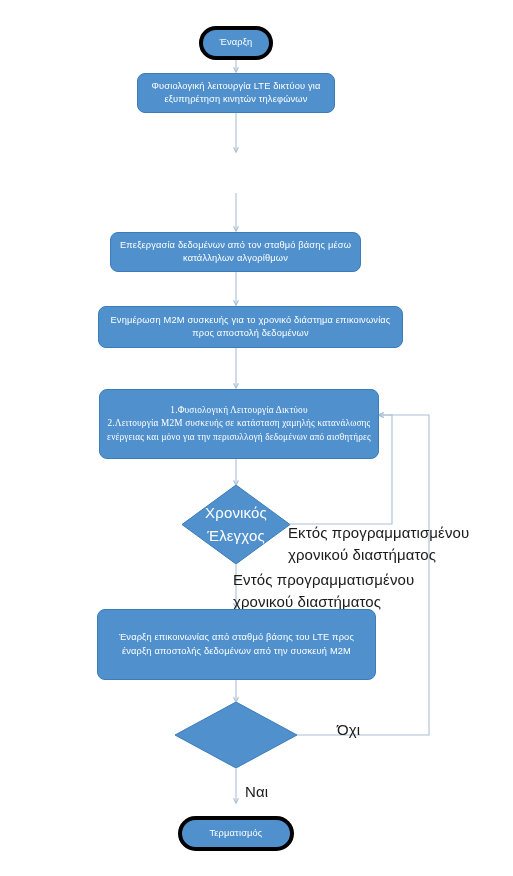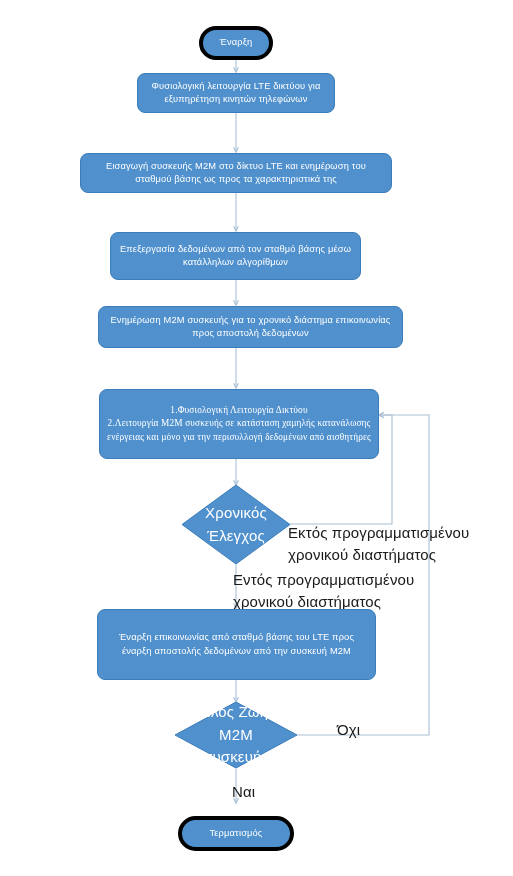--- a/index.html
+++ b/index.html
@@ -122,23 +122,22 @@
       <path d="M297,735 L429,735 L429,415 L379,415" marker-end="url(#arrow)"></path>
 
       <path d="M236,768 L236,803" marker-end="url(#arrow)"></path>
     </g>
   </svg>
 
   <div class="node terminator" style="left:199px; top:14px; width:74px; height:34px;">Έναρξη</div>
 
   <div class="node process" style="left:137px; top:73px; width:198px; height:40px;">Φυσιολογική λειτουργία LTE δικτύου για εξυπηρέτηση κινητών τηλεφώνων</div>
 
-  <div class="node process" style="left:80px; top:153px; width:312px; height:40px;">Εισαγωγή συσκευής M2M στο δίκτυο LTE και ενημέρωση του σταθμού βάσης ως προς τα χαρακτηριστικά της</div>
 
-  <div class="node process" style="left:110px; top:232px; width:251px; height:48px;">Επεξεργασία δεδομένων από τον σταθμό βάσης μέσω κατάλληλων αλγορίθμων</div>
+  <div class="node process" style="left:110px; top:232px; width:251px; height:40px;">Επεξεργασία δεδομένων από τον σταθμό βάσης μέσω κατάλληλων αλγορίθμων</div>
 
   <div class="node process" style="left:98px; top:306px; width:305px; height:42px;">Ενημέρωση M2M συσκευής για το χρονικό διάστημα επικοινωνίας προς αποστολή δεδομένων</div>
 
   <div class="node process" style="left:99px; top:389px; width:280px; height:70px; white-space:pre-line;font-family:Liberation Serif, serif;">1.Φυσιολογική Λειτουργία Δικτύου
 2.Λειτουργία M2M συσκευής σε κατάσταση χαμηλής κατανάλωσης ενέργειας και μόνο για την περισυλλογή δεδομένων από αισθητήρες</div>
 
   <div class="diamond-wrap" style="left:182px; top:485px; width:108px; height:79px;">
     <svg class="diamond-shape" viewBox="0 0 108 79" preserveAspectRatio="none">
       <polygon points="54,0 108,39.5 54,79 0,39.5" fill="#4F90CD" stroke="#3B7CBA" stroke-width="1"></polygon>
     </svg>
@@ -151,24 +150,21 @@
 
   <div class="edge-label" style="left:233px; top:569px;">Εντός προγραμματισμένου
 χρονικού  διαστήματος</div>
 
   <div class="node process" style="left:97px; top:609px; width:279px; height:71px;">Έναρξη επικοινωνίας από σταθμό βάσης του LTE προς έναρξη αποστολής δεδομένων από την συσκευή M2M</div>
 
   <div class="diamond-wrap" style="left:175px; top:702px; width:122px; height:66px;">
     <svg class="diamond-shape" viewBox="0 0 122 66" preserveAspectRatio="none">
       <polygon points="61,0 122,33 61,66 0,33" fill="#4F90CD" stroke="#3B7CBA" stroke-width="1"></polygon>
     </svg>
-    <div class="diamond-label" style="white-space:pre-line;">Τέλος Ζωής
-M2M
-συσκευής</div>
   </div>
 
   <div class="edge-label single" style="left:337px; top:719px;">Όχι</div>
 
-  <div class="edge-label single" style="left:232px; top:781px;">Ναι</div>
+  <div class="edge-label single" style="left:245px; top:781px;">Ναι</div>
 
   <div class="node terminator" style="left:178px; top:804px; width:116px; height:35px;">Τερματισμός</div>
 
 </div>
 
 </body></html>

